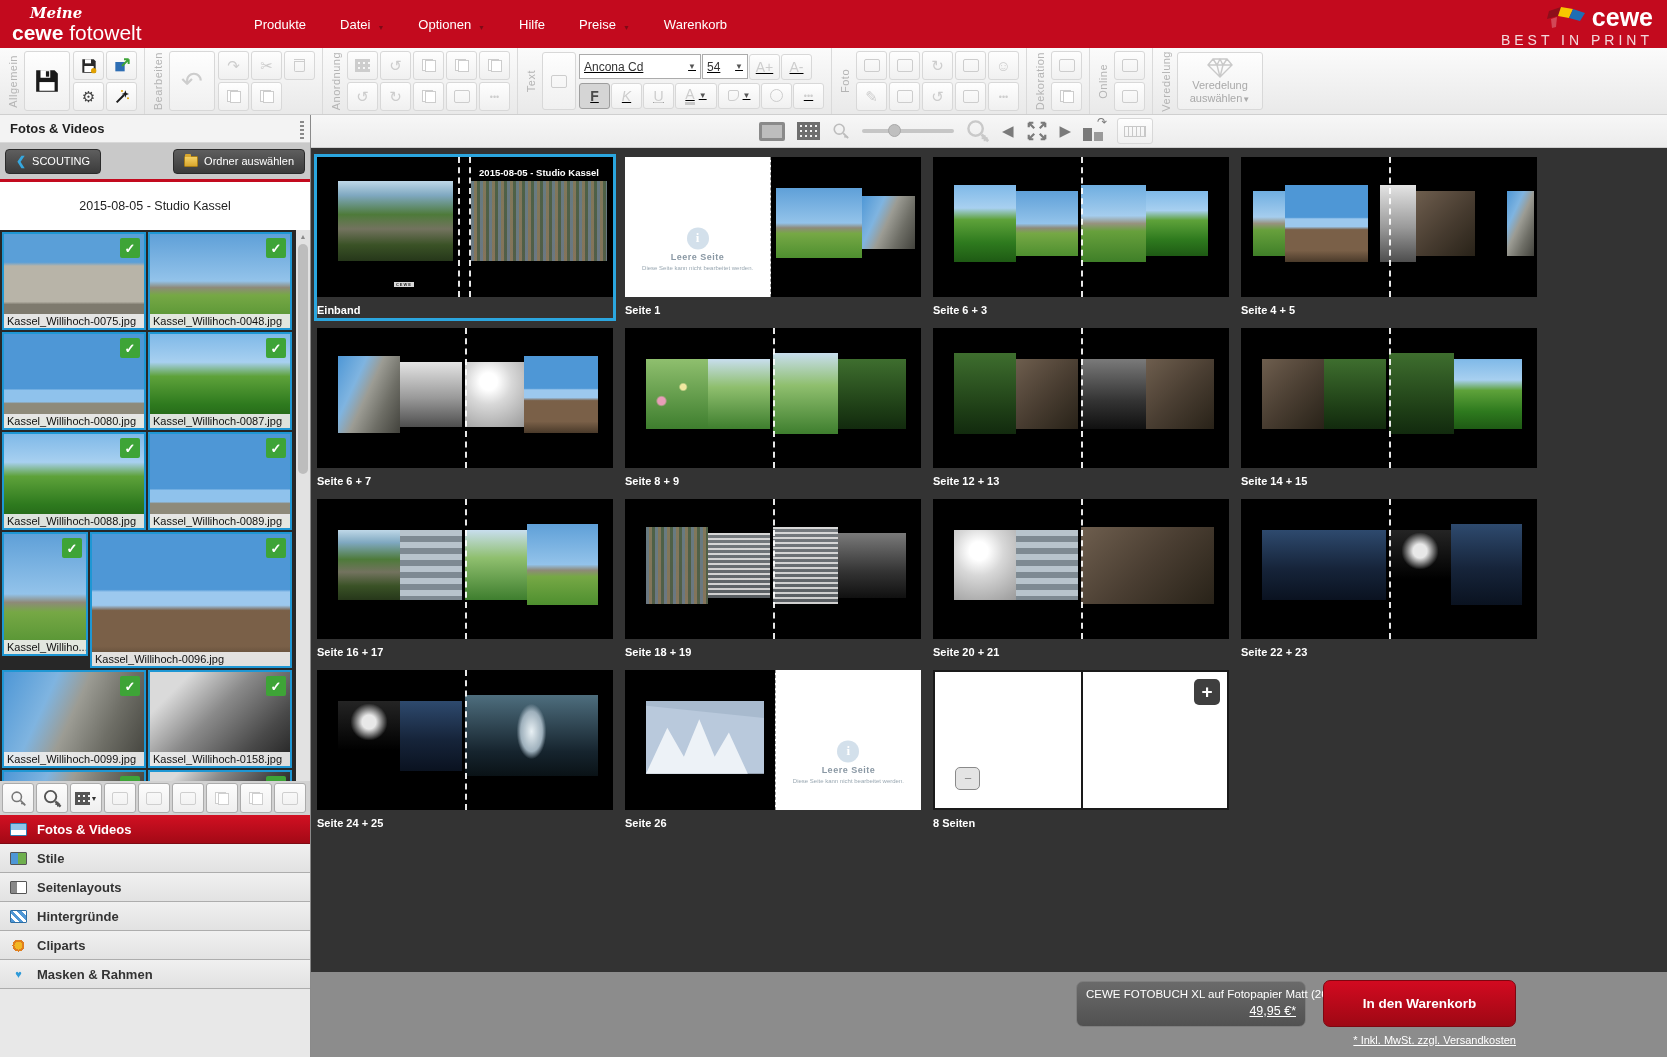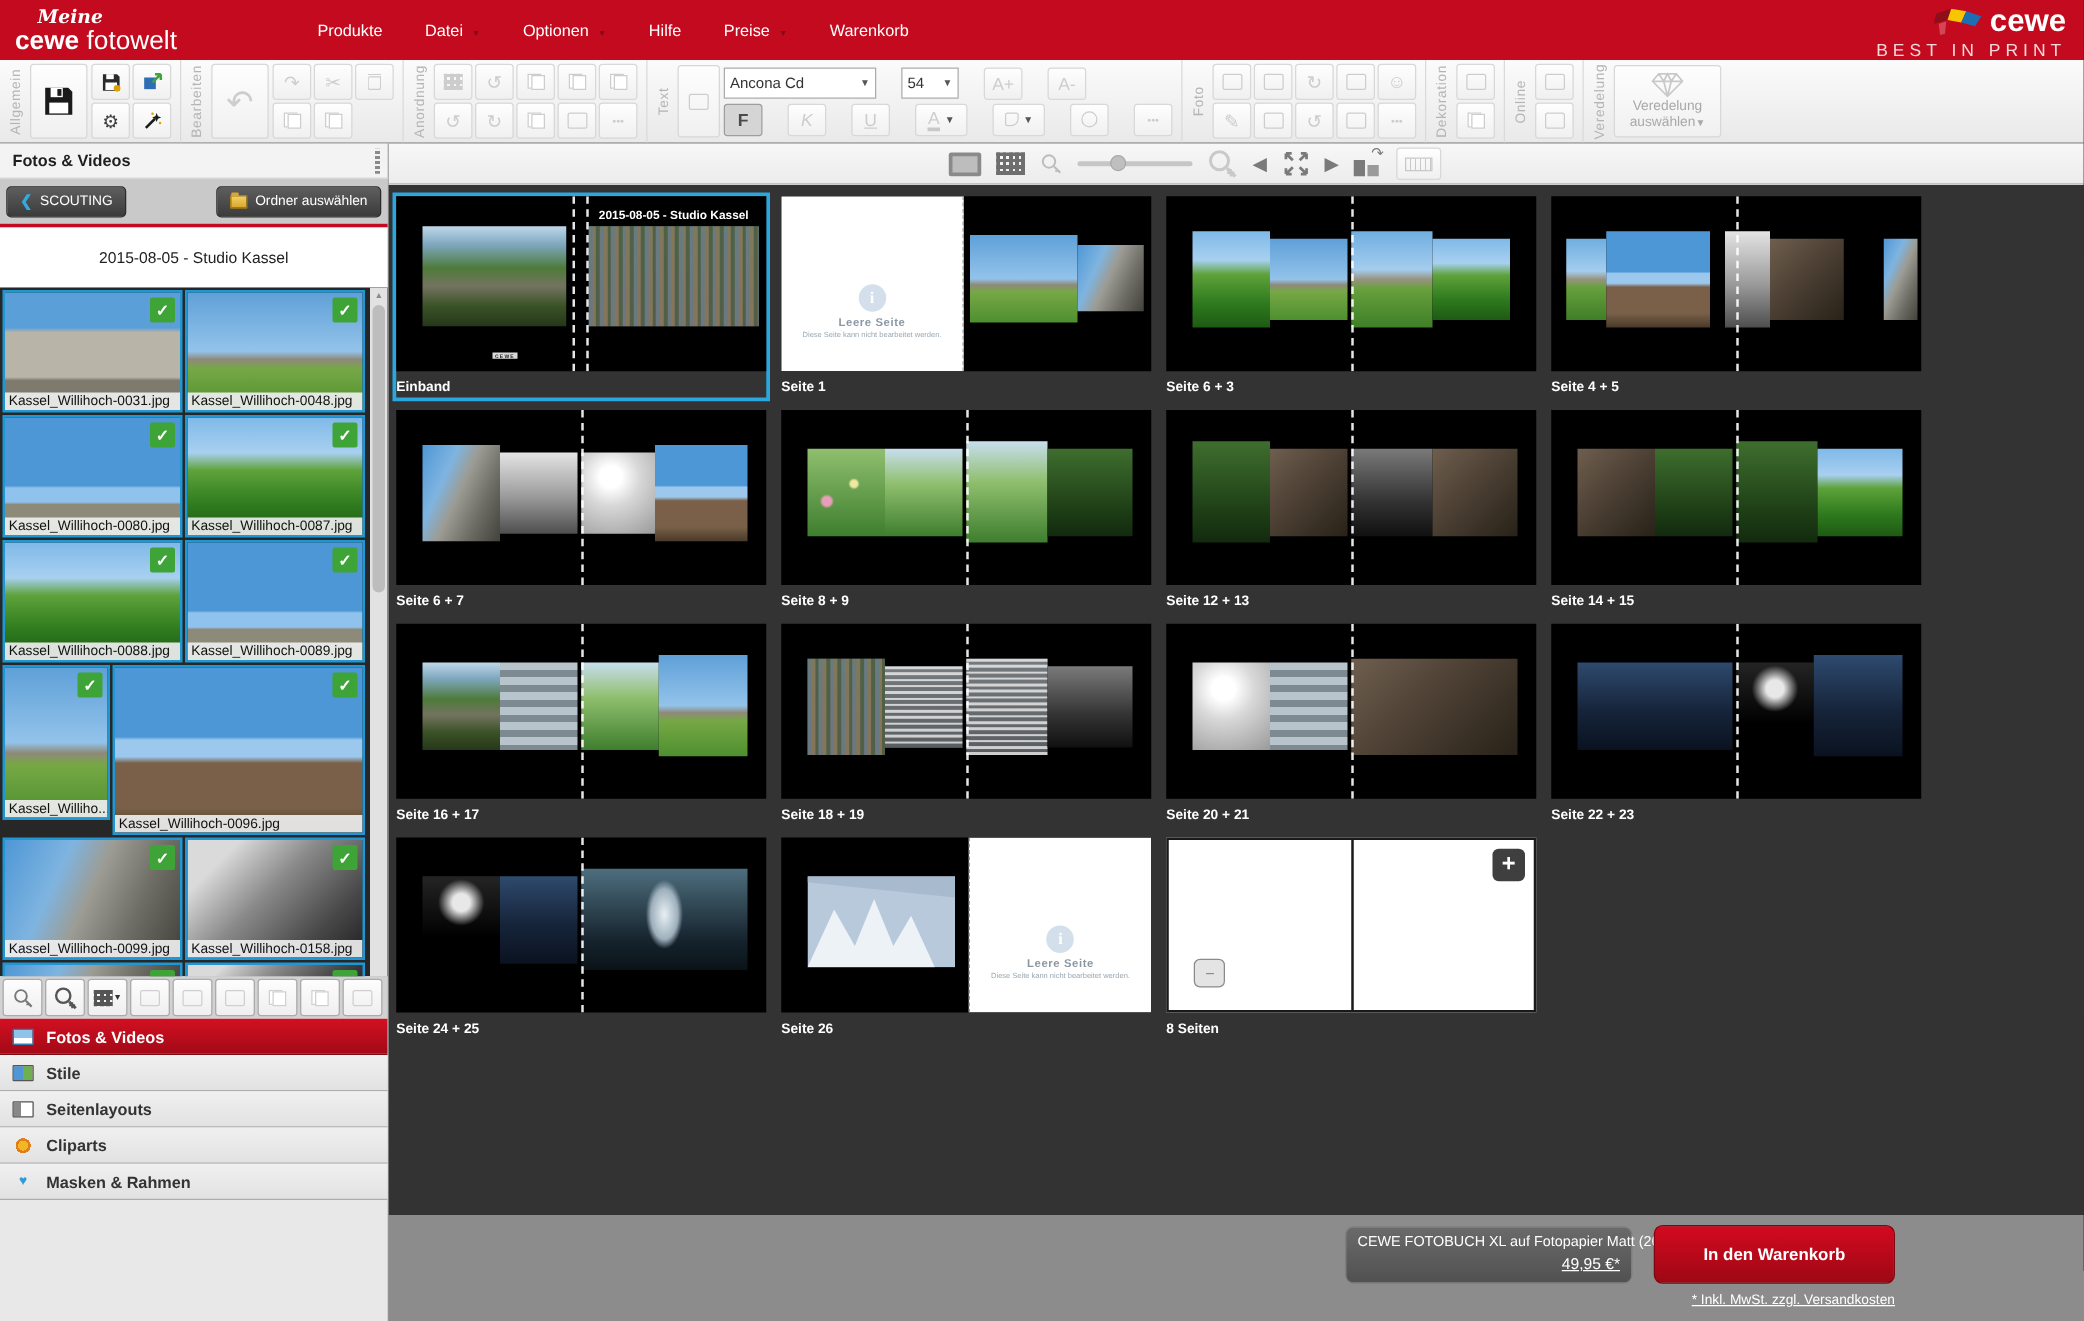--- a/index.html
+++ b/index.html
@@ -38,21 +38,21 @@
   .ic-ph{width:16px;height:13px;border:1.5px solid currentColor;border-radius:2px;}
   .ic-trash{width:11px;height:13px;border:1.5px solid currentColor;border-top:3px double currentColor;border-radius:0 0 2px 2px;}
   .ic-copy{width:14px;height:13px;position:relative;}
   .ic-copy::before,.ic-copy::after{content:"";position:absolute;width:9px;height:10px;border:1.5px solid currentColor;background:#fff;}
   .ic-copy::before{left:0;top:0;} .ic-copy::after{right:0;bottom:0;}
   .ic-gridsq{width:15px;height:13px;background:repeating-linear-gradient(0deg,currentColor 0 3px,transparent 3px 5px),repeating-linear-gradient(90deg,currentColor 0 3px,transparent 3px 5px);}
   .font-box{width:122px;height:25px;background:#fff;border:1px solid #ABABAB;display:flex;align-items:center;padding:0 4px;justify-content:space-between;font-size:12px;color:#333;cursor:pointer;}
   .size-box{width:46px;height:25px;background:#fff;border:1px solid #ABABAB;display:flex;align-items:center;padding:0 4px;justify-content:space-between;font-size:12px;color:#333;cursor:pointer;}
   .dd{font-size:8px;color:#555;}
   .textrows{display:flex;flex-direction:column;gap:3px;}
-  .textrow{display:flex;gap:20px;align-items:flex-start;}
+  .textrow{display:flex;gap:1px;align-items:center;text-decoration:underline;}
   .fmt{width:31px;height:26px;font-size:14px;}
   .pressed{background:#D5D5D5;border-color:#9E9E9E;color:#4A4A4A;font-weight:bold;}
   .ver-btn{width:86px;height:58px;flex-direction:column;gap:1px;font-size:11px;color:#A9A9A9;}
   .ver-dd{font-size:8px;}
 
   
   .body-row{flex:1;display:flex;min-height:0;}
 
   
   .sidebar{width:311px;flex:0 0 311px;background:#E6E6E6;display:flex;flex-direction:column;border-right:1px solid #8A8A8A;}
@@ -442,21 +442,21 @@
             <span>Ordner auswählen</span>
           </div>
       </div>
       <div class="redline"></div>
       <div class="album-bar">2015-08-05 - Studio Kassel</div>
       <div class="thumbs-wrap">
         <div class="photo-grid">
             <div class="thumb-row">
               <div class="thumb t-street" style="width: 144px; height: 98px;">
                 <div class="check">✓</div>
-                <div class="fname">Kassel_Willihoch-0031.jpg</div>
+                <div class="fname">Kassel_Willihoch-0075.jpg</div>
               </div>
               <div class="thumb ph-hill" style="width: 144px; height: 98px;">
                 <div class="check">✓</div>
                 <div class="fname">Kassel_Willihoch-0048.jpg</div>
               </div>
             </div>
             <div class="thumb-row">
               <div class="thumb t-skybuild" style="width: 144px; height: 98px;">
                 <div class="check">✓</div>
                 <div class="fname">Kassel_Willihoch-0080.jpg</div>
@@ -554,20 +554,24 @@
             <span class="cat-ic ci-photo"></span>
             <span class="cat-label">Fotos &amp; Videos</span>
           </div>
         <div class="cat">
             <span class="cat-ic ci-style"></span>
             <span class="cat-label">Stile</span>
           </div>
         <div class="cat">
             <span class="cat-ic ci-layout"></span>
             <span class="cat-label">Seitenlayouts</span>
+          </div>
+        <div class="cat">
+            <span class="cat-ic ci-bg"></span>
+            <span class="cat-label">Hintergründe</span>
           </div>
         <div class="cat">
             <span class="cat-ic ci-clip"></span>
             <span class="cat-label">Cliparts</span>
           </div>
         <div class="cat">
             <span class="ci-mask">♥</span>
             <span class="cat-label">Masken &amp; Rahmen</span>
           </div>
       </div>

